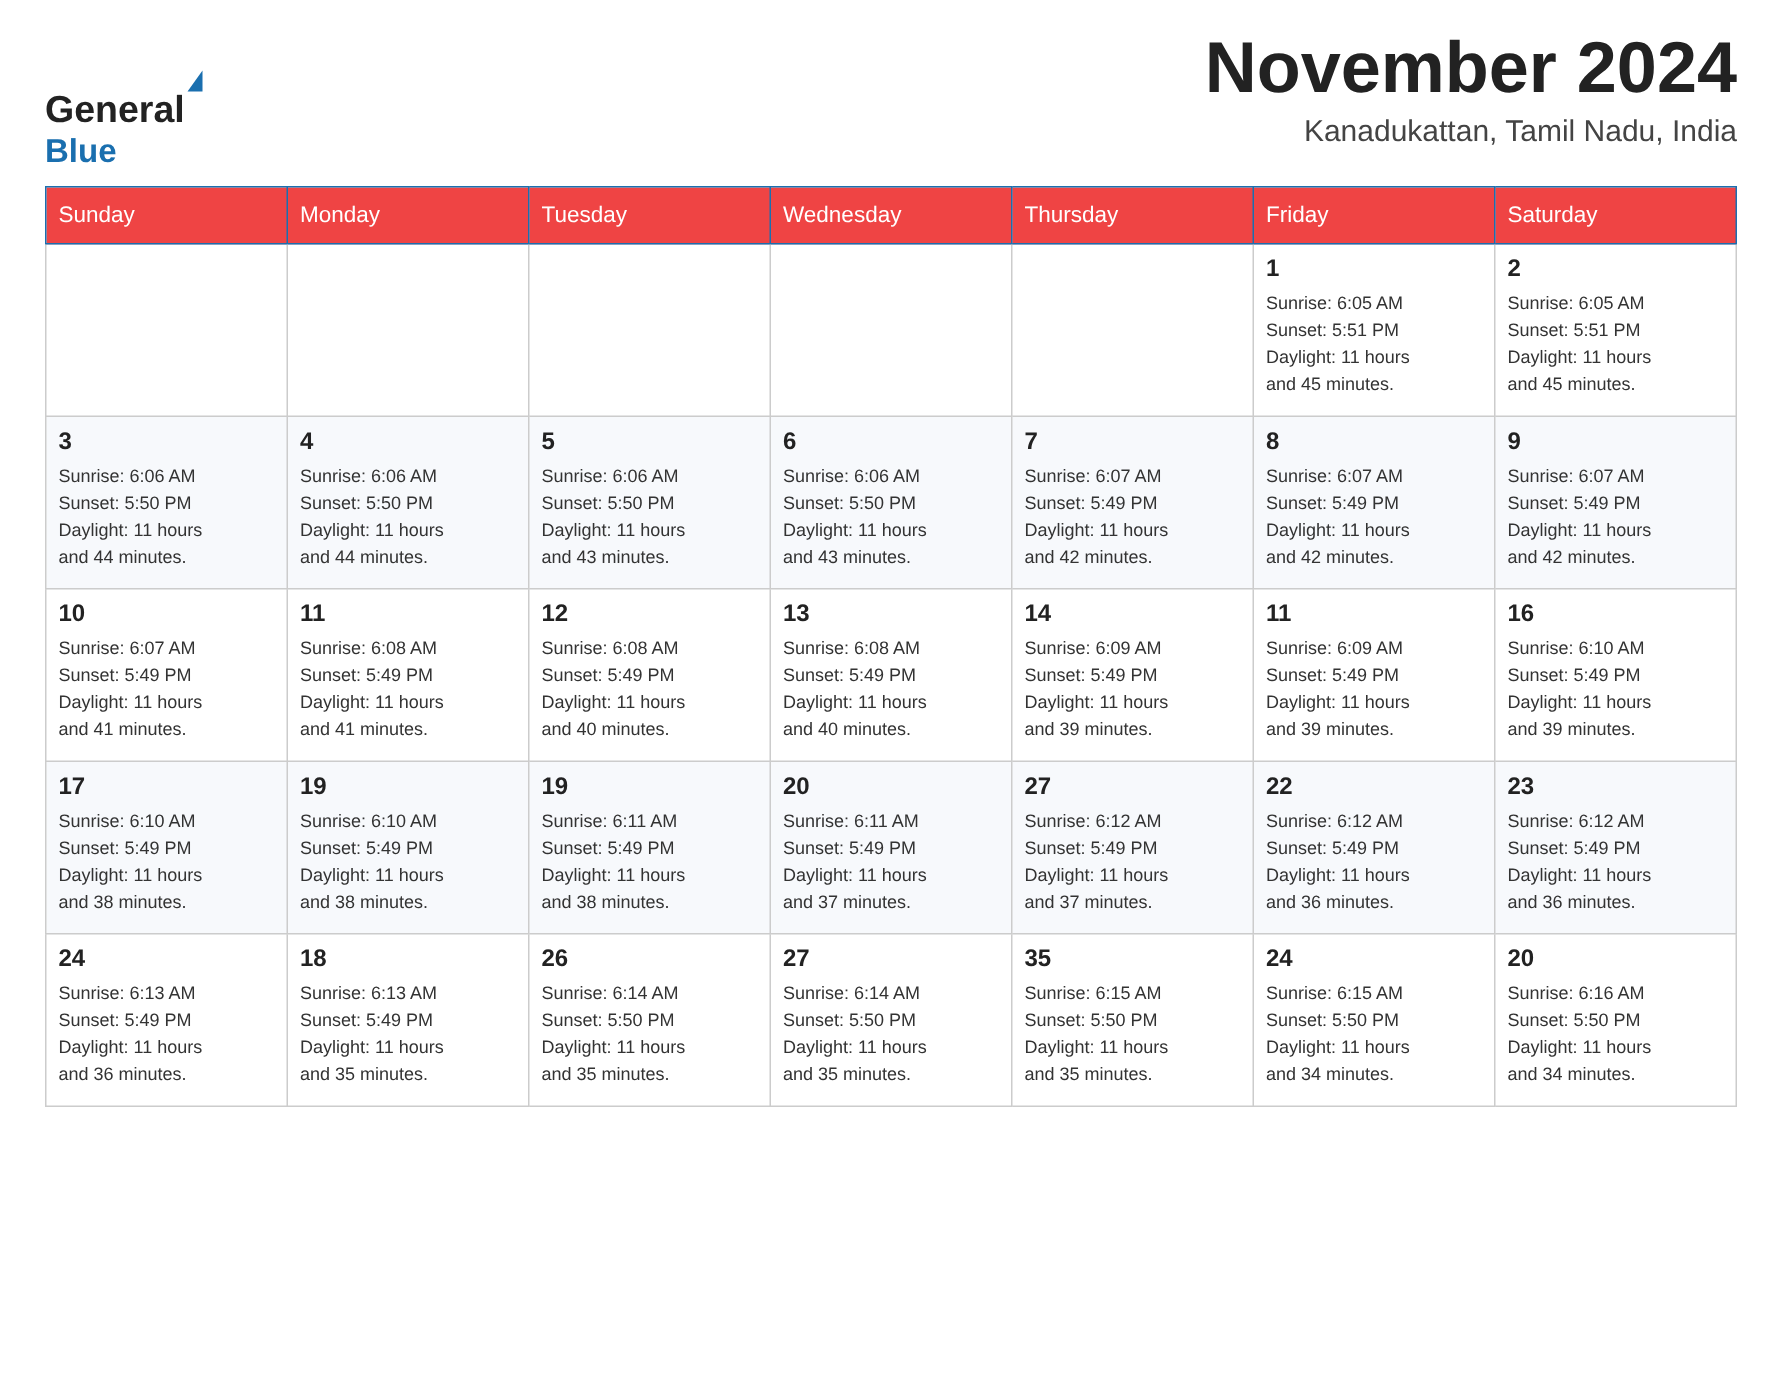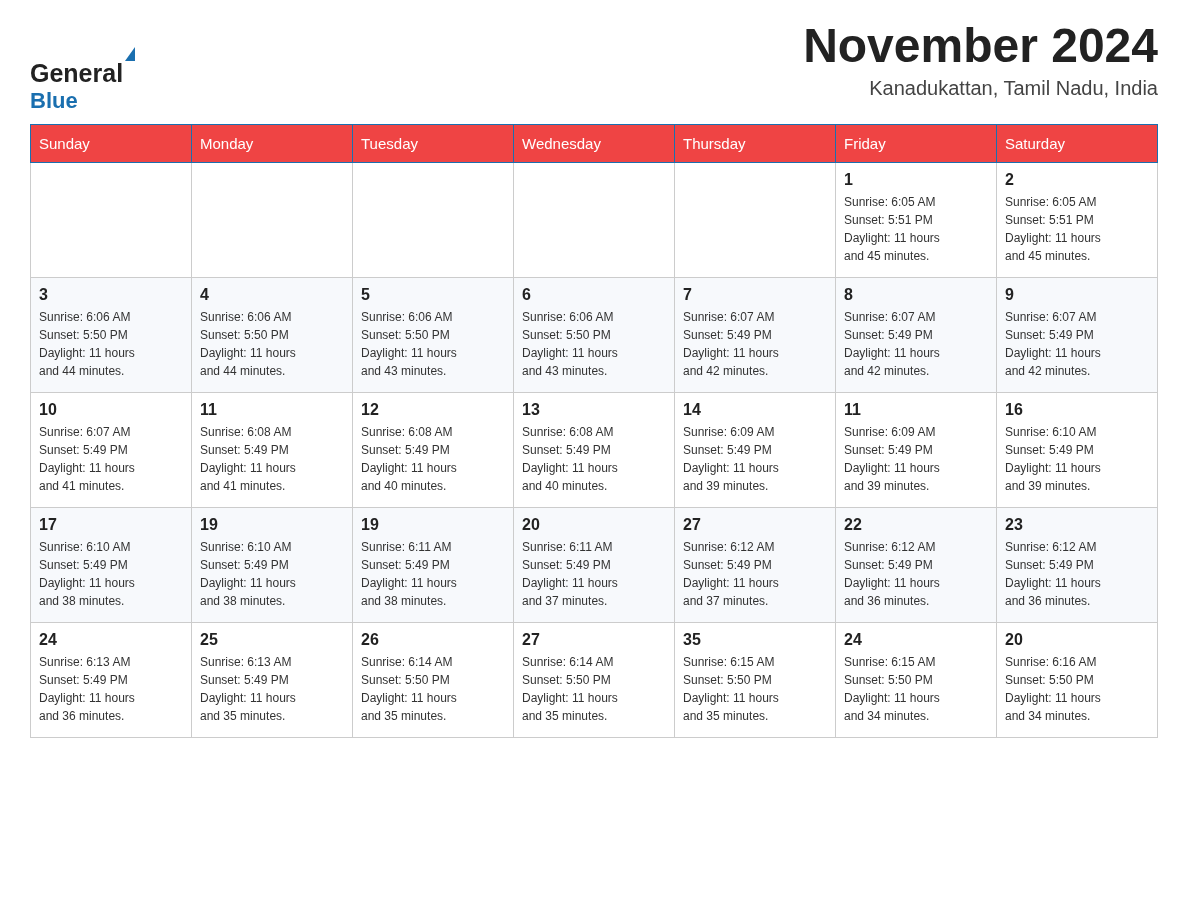--- a/index.html
+++ b/index.html
@@ -308,21 +308,21 @@
       </tr>
       <tr>
         <td>
           <span class="day-number">24</span>
           <div class="day-info" style="white-space: pre-line;">Sunrise: 6:13 AM
 Sunset: 5:49 PM
 Daylight: 11 hours
 and 36 minutes.</div>
         </td>
         <td>
-          <span class="day-number">25</span>
+          <span class="day-number">18</span>
           <div class="day-info" style="white-space: pre-line;">Sunrise: 6:13 AM
 Sunset: 5:49 PM
 Daylight: 11 hours
 and 35 minutes.</div>
         </td>
         <td>
           <span class="day-number">26</span>
           <div class="day-info" style="white-space: pre-line;">Sunrise: 6:14 AM
 Sunset: 5:50 PM
 Daylight: 11 hours

